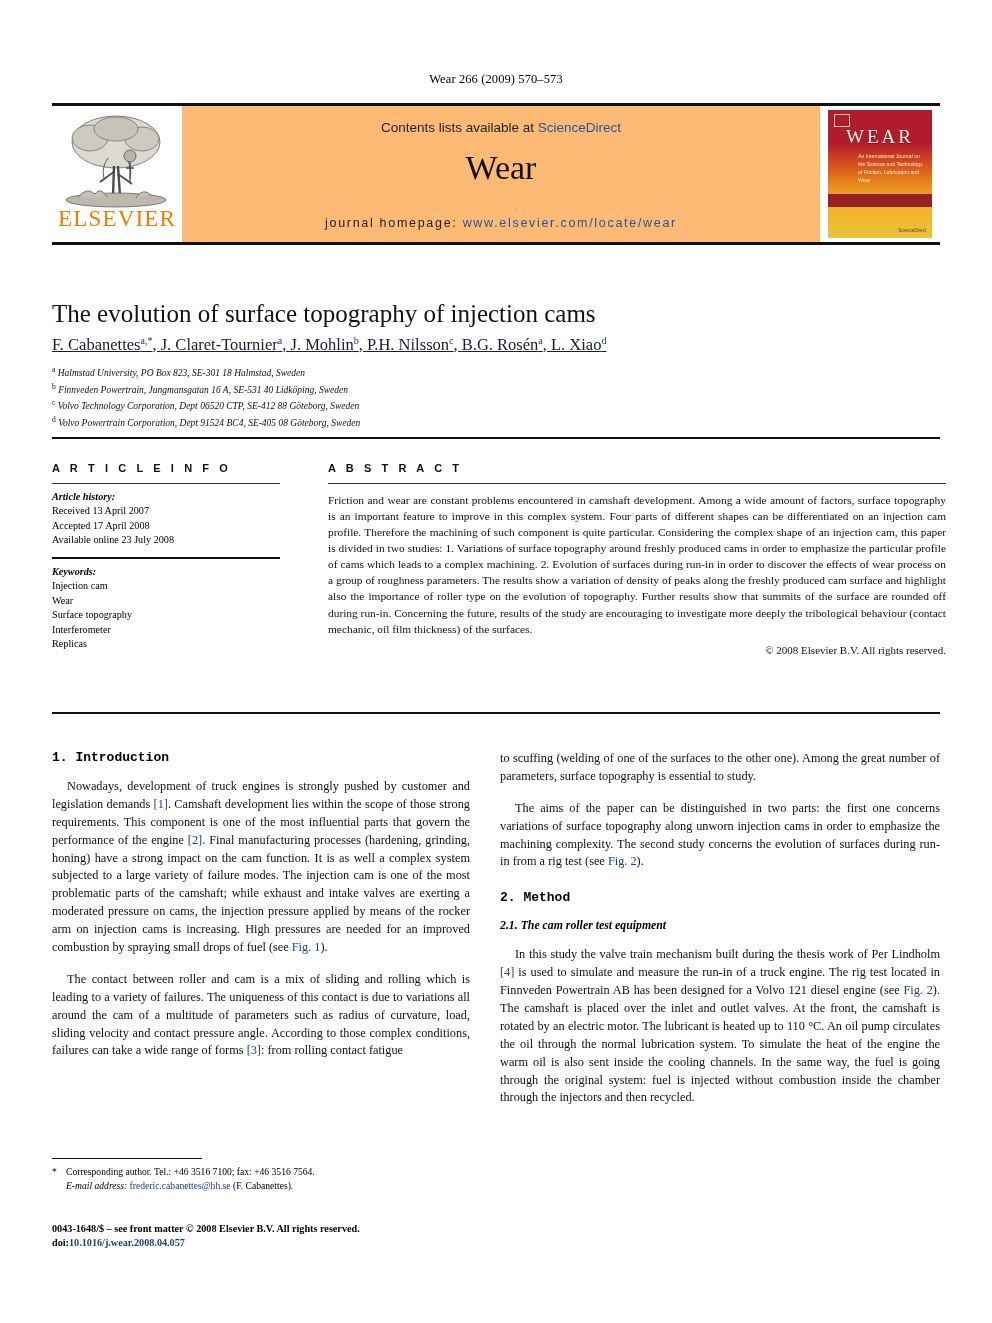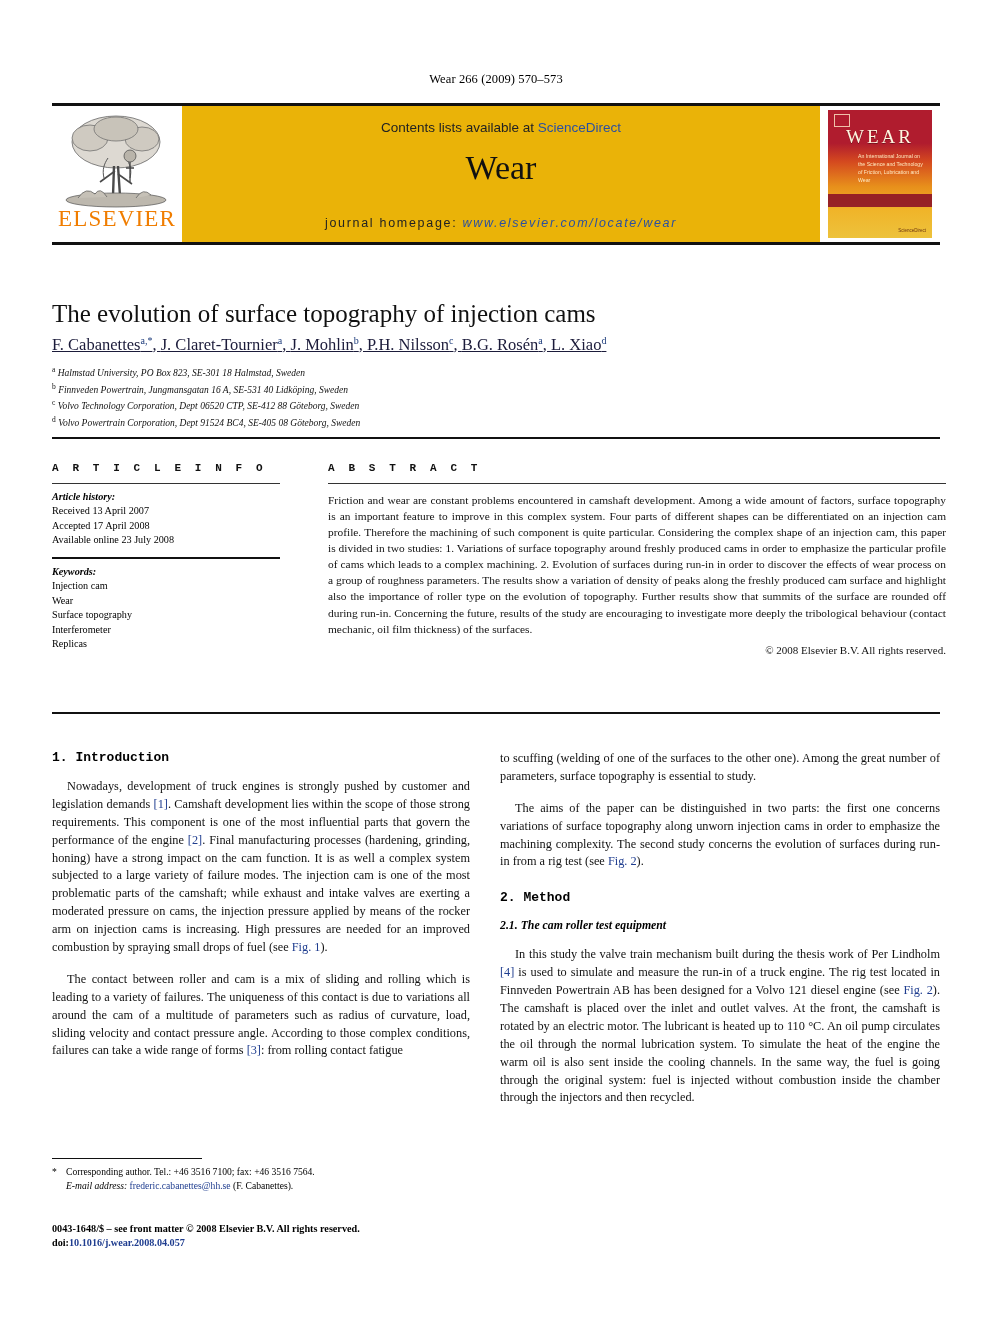--- a/index.html
+++ b/index.html
@@ -39,36 +39,36 @@
     padding-bottom: 12px;
   }
   .tree-svg { position: absolute; left: 8px; top: 2px; }
   .elsevier-word {
     font-family: "Liberation Serif", serif;
     color: #F07D00; font-size: 23px; letter-spacing: 1.2px;
     position: relative; z-index: 2; line-height: 1;
   }
 
   .center-box {
-    flex: 1 1 auto; background: #eab308; height: 136px; position: relative;
+    flex: 1 1 auto; background: #fdba74; height: 136px; position: relative;
   }
   .contents-line {
     position: absolute; top: 14px; left: 0; width: 100%;
     text-align: center; font-family: "Liberation Sans", sans-serif; font-size: 13.5px; color: #222;
   }
   .sd-link { color: #2b50a0; }
   .journal-name {
     position: absolute; top: 45px; left: 0; width: 100%; text-align: center;
     font-family: "Liberation Serif", serif; font-size: 34px; color: #111; line-height: 1;
   }
   .homepage-line {
     position: absolute; bottom: 12px; left: 0; width: 100%; text-align: center;
     font-family: "Liberation Sans", sans-serif; font-size: 12.5px; letter-spacing: 1.7px; color: #222;
   }
-  .homepage-url { color: #2b50a0; font-style: italic; }
+  .homepage-url { color: #2b50a0; }
 
   .cover-box {
     flex: 0 0 120px; width: 120px; height: 136px; position: relative; overflow: hidden;
     background: #fff; display: flex; align-items: center; justify-content: center;
   }
   .cover-art {
     width: 104px; height: 128px; position: relative; overflow: hidden;
     background: linear-gradient(180deg,#b01c2e 0%, #b01c2e 26%, #d4481f 40%, #e8901b 60%, #f0b429 78%, #edc23c 100%);
   }
   .cover-art .wear-title {
@@ -112,21 +112,21 @@
 
   .rule-under-authors {
     position: absolute; left: 52px; top: 437px; width: 888px; height: 2px; background: #111;
   }
 
   
   .info-col { position: absolute; left: 52px; top: 462px; width: 228px; }
   .abs-col  { position: absolute; left: 328px; top: 462px; width: 618px; }
 
   .sec-head {
-    font-family: Liberation Mono, monospace; font-size: 11px; font-weight: bold;
+    font-family: Liberation Sans, sans-serif; font-size: 11px; font-weight: bold;
     letter-spacing: 3.6px; color: #111; margin: 0 0 9px 0;
   }
   .thin-rule { height: 1px; background: #333; width: 100%; }
   .thick-rule { height: 2px; background: #111; width: 100%; }
 
   .hist-block { font-size: 10.2px; line-height: 1.42; padding-top: 6px; padding-bottom: 9px; }
   .hist-block .lbl { font-style: italic; font-weight: bold; }
   .kw-block { font-size: 10.2px; line-height: 1.42; padding-top: 6px; }
   .kw-block .lbl { font-style: italic; font-weight: bold; }
 

